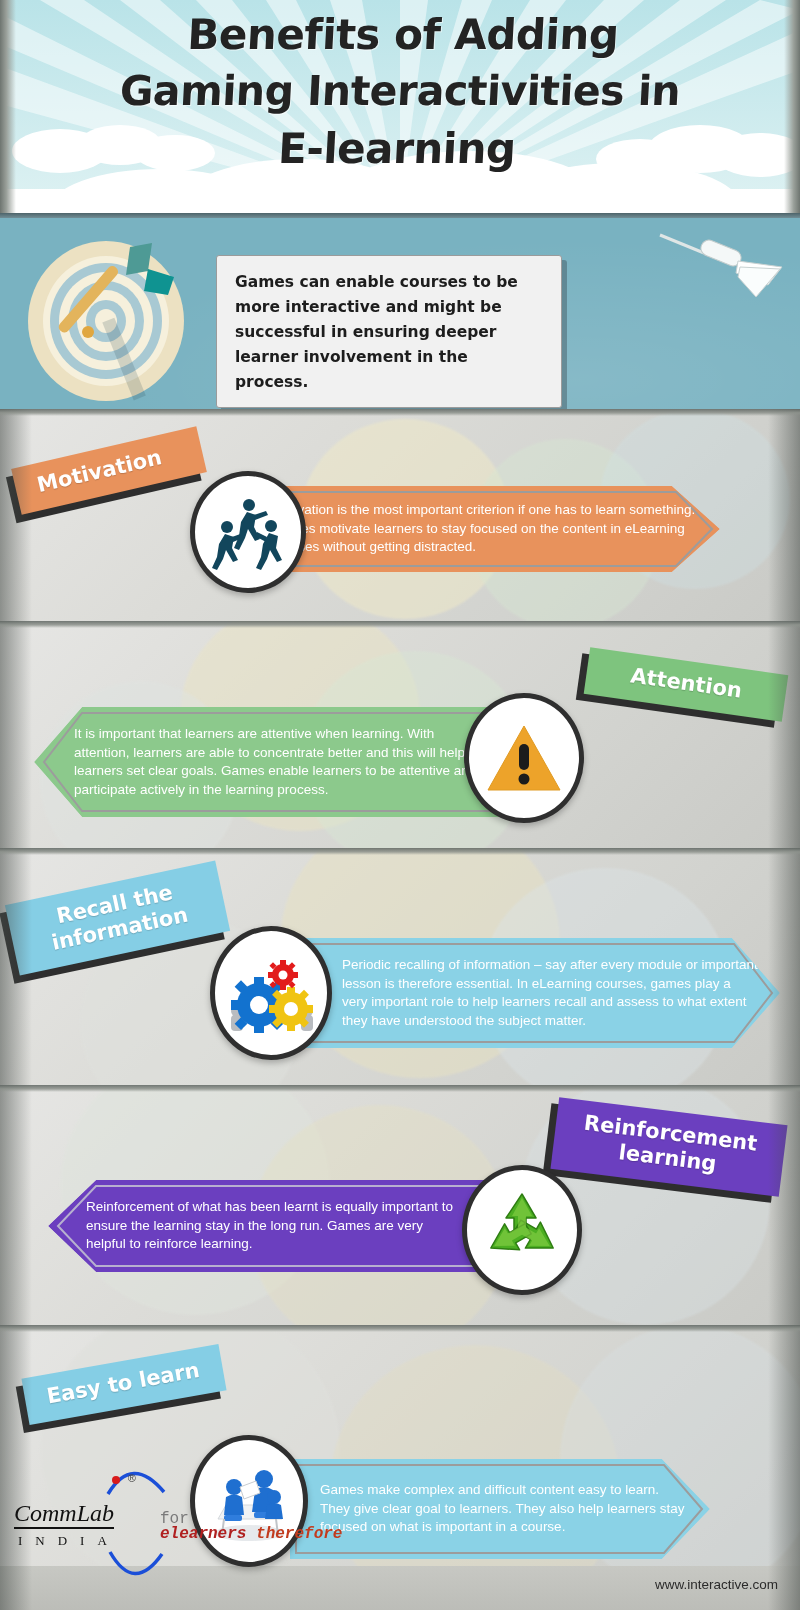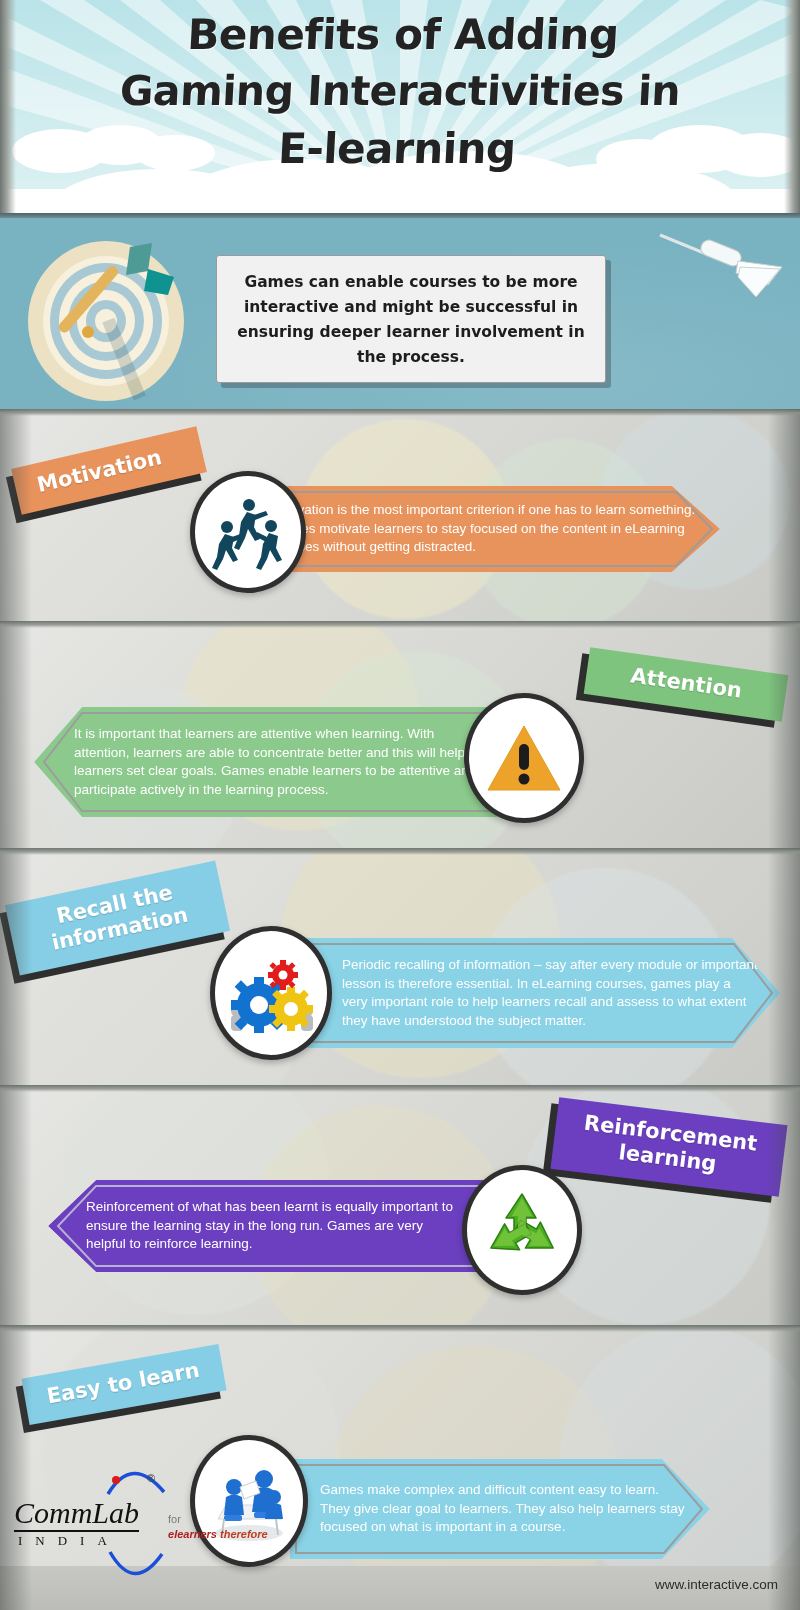--- a/index.html
+++ b/index.html
@@ -45,27 +45,27 @@
     background: #79b2c1;
     overflow: hidden;
   }
   .intro::after {
     content:""; position:absolute; left:0; top:0; width:800px; height:196px;
     background: radial-gradient(ellipse at 72% 85%, rgba(255,255,255,0.10) 0%, rgba(255,255,255,0) 60%);
   }
   .intro-strip-top { position:absolute; left:0; top:0; width:800px; height:5px;
     background: linear-gradient(to bottom,#3f4a4d,#6f8288); opacity:.75; z-index:4;}
   .intro-card {
-    position: absolute; left: 216px; top: 42px; width: 390px; min-height: 100px;
+    position: absolute; left: 216px; top: 42px; width: 346px; min-height: 100px;
     background: #f1f1f1;
     border: 1px solid #9b9b9b;
     border-radius: 3px;
     box-shadow: 5px 5px 0 rgba(40,50,55,0.33);
     padding: 14px 18px 12px 18px;
-    text-align: center;
+    text-align: left;
     font-family: "DejaVu Sans", sans-serif;
     font-size: 15.5px; line-height: 25px; font-weight: 700;
     color: #1d1d1d;
     z-index: 5;
   }
 
   
   .section { position: absolute; left: 0; width: 800px; overflow: hidden; }
   .sec-bg { position:absolute; left:0; top:0; width:800px; height:100%;
     background: linear-gradient(135deg,#e6e6e4 0%, #dcdcd8 35%, #d2d3cf 70%, #c9cac6 100%); }
@@ -133,33 +133,33 @@
     border: 5px solid #2f2f2f;
     border-radius: 50%;
     display: flex; align-items: center; justify-content: center;
     box-shadow: 0 3px 6px rgba(0,0,0,0.25);
   }
 
   
   .logo { position:absolute; left: 14px; top: 1494px; z-index: 10; }
   .logo-word {
     font-family: "Liberation Serif", serif;
-    font-size: 30px; color: #111; letter-spacing: 0px;
+    font-size: 24px; color: #111; letter-spacing: 0px;
     font-style: italic; font-weight: 400;
     border-bottom: 2px solid #111;
     padding-bottom: 1px; line-height: 38px;
   }
   .logo-india {
     font-family: "Liberation Serif", serif;
     font-size: 13px; color: #111; letter-spacing: 13px;
     padding-left: 4px; line-height: 17px;
   }
   .logo-reg { position:absolute; right:-16px; top:-22px; font-size:11px; color:#444; }
-  .tagline { position:absolute; left: 168px; top: 1512px; z-index:10;
-    font-family:Liberation Sans, sans-serif; font-size: 11px; line-height: 15px; }
+  .tagline { position:absolute; left: 160px; top: 1512px; z-index:10;
+    font-family:Liberation Mono, monospace; font-size: 16px; line-height: 15px; }
   .tagline .t1 { color:#7a7a7a; }
   .tagline .t2 { font-style: italic; font-weight:700; }
   .tagline .t2 .e { color:#b02020; }
   .tagline .t2 .rest { color:#c23b1e; }
   .site { position:absolute; right: 22px; top: 1577px; z-index:10;
     font-family:"Liberation Sans", sans-serif; font-size: 13.5px; color:#2b2b2b; }
   .bottom-band { position:absolute; left:0; top:1566px; width:800px; height:44px; z-index:5;
     background: linear-gradient(to bottom,#c7c8c3,#bcbdb8); }
 </style>
 </head>

